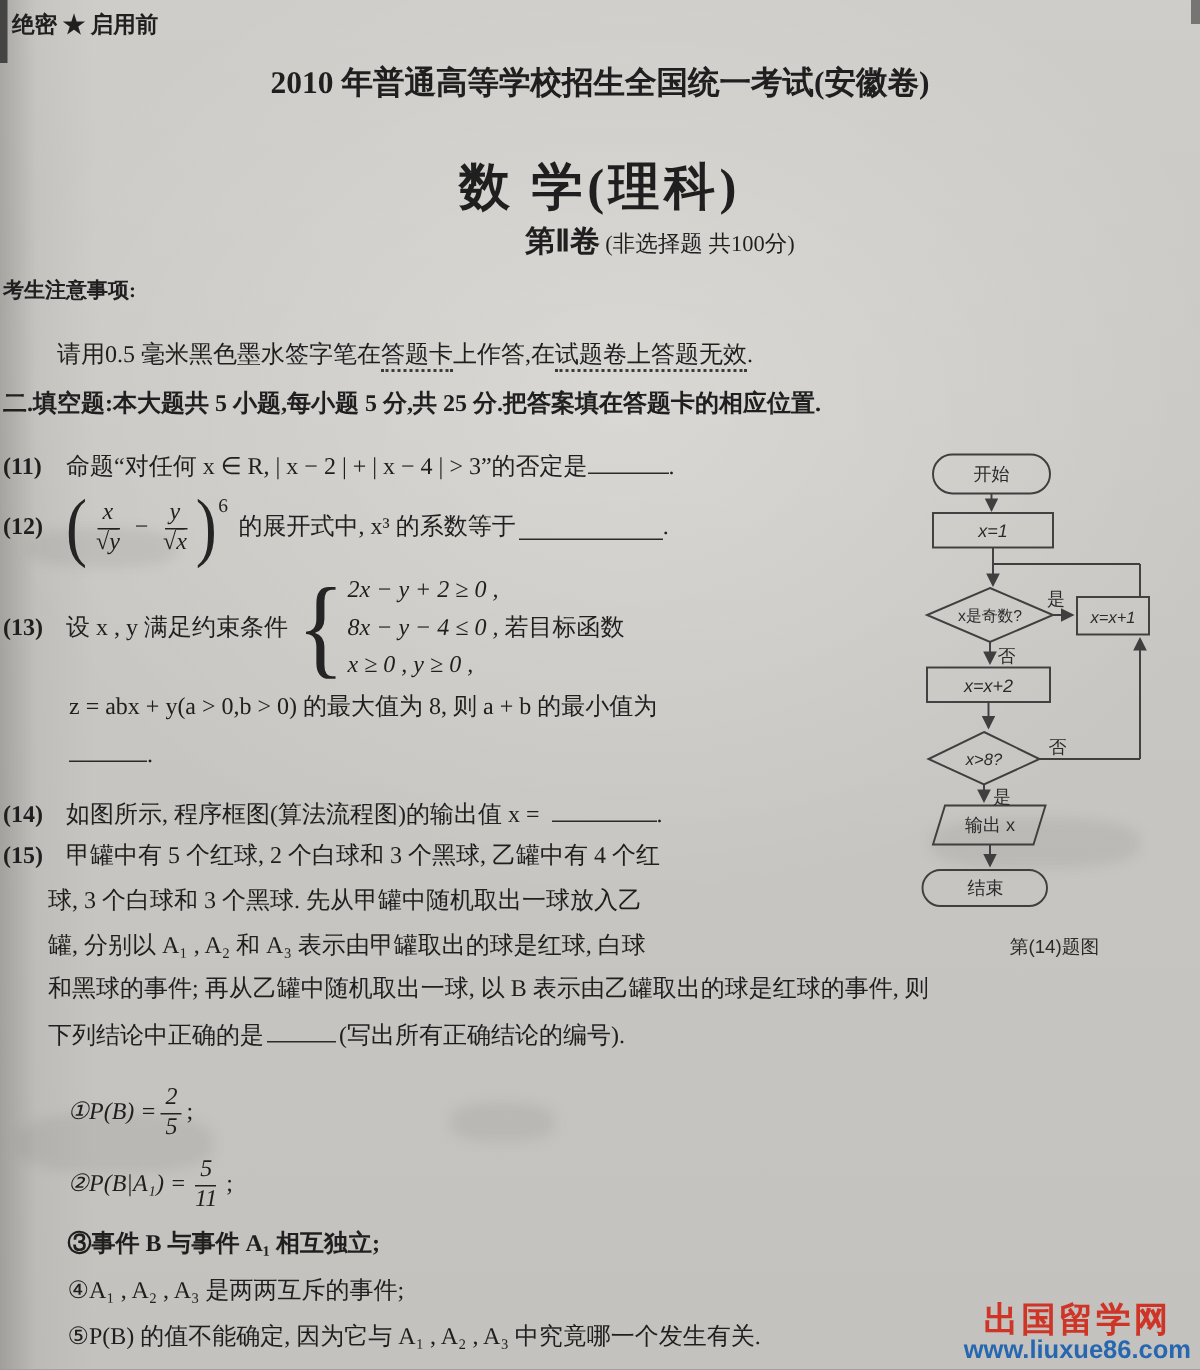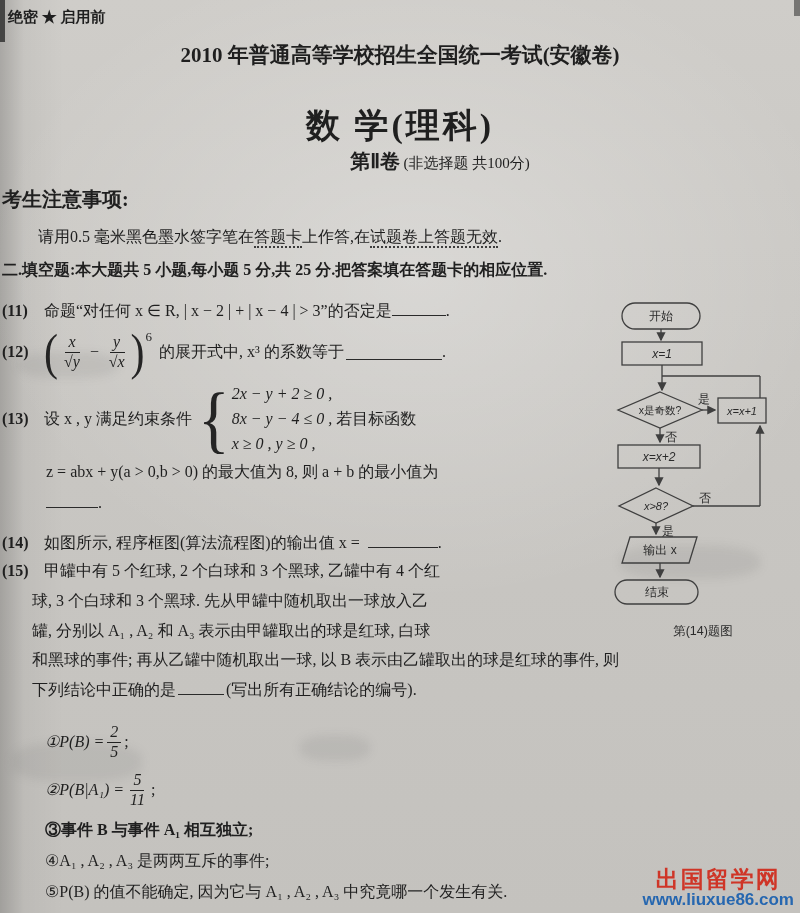--- a/index.html
+++ b/index.html
@@ -47,21 +47,21 @@
   <div class="smudge" style="left:620px;top:545px;width:140px;height:34px;"></div>
 
   <div class="abs sans b" style="left:8px;top:8px;font-size:15px;">绝密 ★ 启用前</div>
   <div class="abs sans b center" style="top:42px;font-size:21px;">2010 年普通高等学校招生全国统一考试(安徽卷)</div>
   <div class="abs sans b center" style="top:84px;font-size:34px;letter-spacing:3px;margin-top:20px;">数  学(理科)</div>
   <div class="abs center" style="top:148px;font-size:14px;padding-left:40px;">
     <span class="sans b" style="font-size:20px;">第Ⅱ卷</span>
     <span style="font-size:15px;">(非选择题 共100分)</span>
   </div>
 
-  <div class="abs sans b" style="left:2px;top:186px;font-size:20px;">考生注意事项:</div>
+  <div class="abs sans b" style="left:2px;top:186px;font-size:14px;">考生注意事项:</div>
   <div class="abs" style="left:38px;top:227px;font-size:16px;">
     <span>请用0.5 毫米黑色墨水签字笔在</span><span class="emph">答题卡</span><span>上作答,在</span><span class="emph">试题卷上答题无效</span><span>.</span>
   </div>
   <div class="abs sans b" style="left:2px;top:260px;font-size:16px;">二.填空题:本大题共 5 小题,每小题 5 分,共 25 分.把答案填在答题卡的相应位置.</div>
 
   <div class="abs" style="left:2px;top:301px;">
     <span class="qnum b">(11)</span><span>命题“对任何 x ∈ R, | x − 2 | + | x − 4 | &gt; 3”的否定是</span><span class="blank" style="width:54px;"></span><span>.</span>
   </div>
 
   <div class="abs row" style="left:2px;top:328px;height:48px;">

